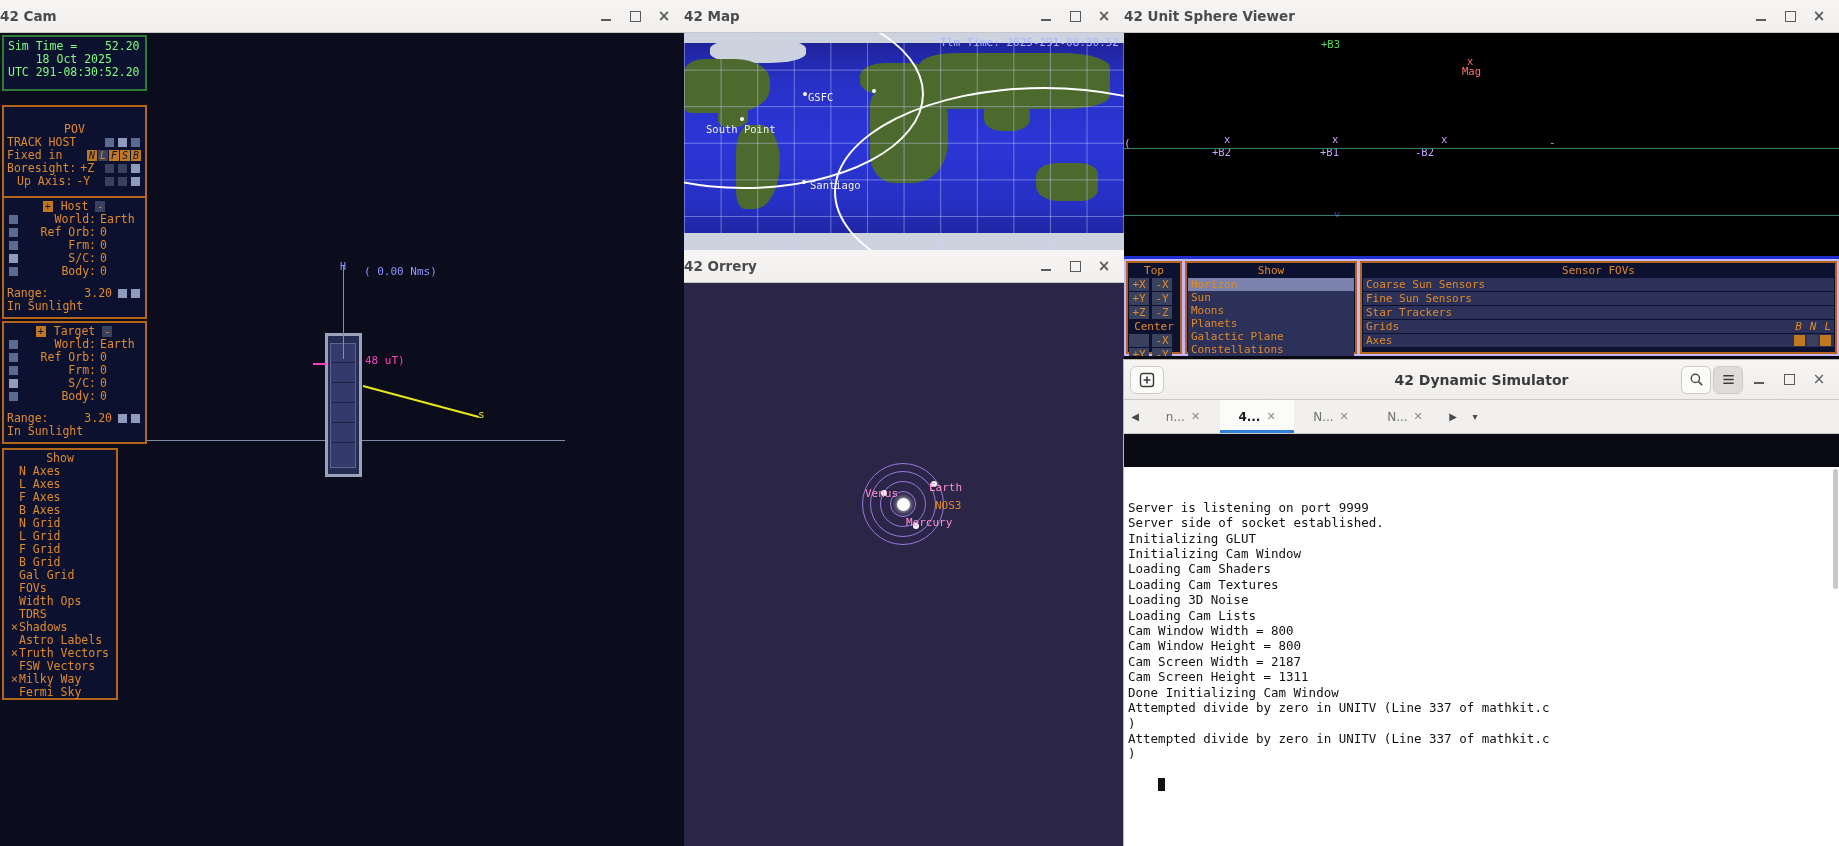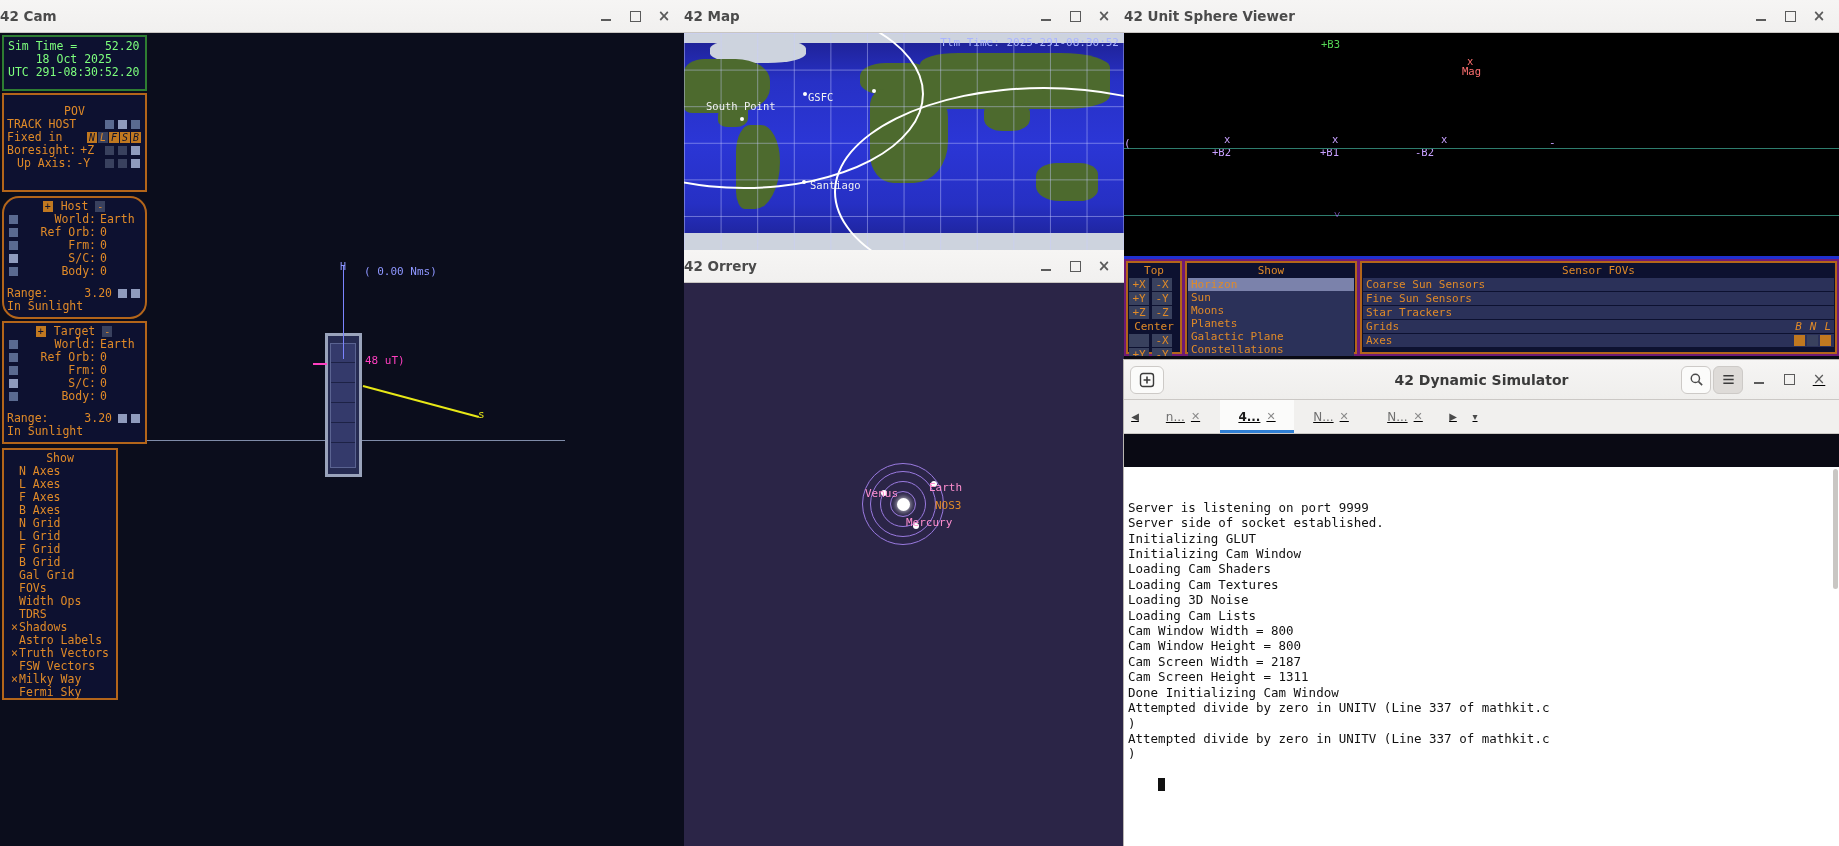--- a/index.html
+++ b/index.html
@@ -43,22 +43,22 @@
   .sw.lit { background:#8f9bbd; }
   .lbtn { width:10px; height:11px; display:inline-flex; align-items:center;
     justify-content:center; font-size:10px; background:#39415e; color:#e08a28;
     margin-right:1px; }
   .lbtn.on { background:#c07820; color:#10142e; }
 
   #simtime { left:2px; top:2px; width:145px; height:56px;
     border-color:#2e7d32; color:#7dff7d; padding:3px 4px; }
   #simtime div { white-space:pre; }
 
-  #pov { left:2px; top:60px; width:145px; height:99px; padding:10px 3px; }
-  #povhost { left:2px; top:163px; width:145px; height:123px; padding:2px 3px;border-radius:17px; }
+  #pov { left:2px; top:72px; width:145px; height:99px; padding:16px 3px; }
+  #povhost { left:2px; top:163px; width:145px; height:123px; padding:2px 3px; }
   #povtgt  { left:2px; top:288px; width:145px; height:123px; padding:2px 3px; }
   #showp   { left:2px; top:415px; width:116px; height:252px; padding:2px 3px; }
   #showp .it { white-space:pre; padding-left:4px; }
   #showp .mk { display:inline-block; width:8px; color:#e08a28; }
 
   .cam-scene { position:absolute; inset:0; }
   .horizon { position:absolute; left:122px; top:407px; width:443px; height:1px;
     background:#7f8ba8; }
   .sc-body { position:absolute; left:325px; top:300px; width:37px; height:144px;
     background:#262b52; border:3px solid #9aa3bb; }
@@ -113,38 +113,38 @@
 
   
   #usv { left:1124px; top:0; width:715px; height:356px; }
   #usv .body { position:absolute; top:33px; left:0; right:0; bottom:0;
     background:#000; overflow:hidden; }
   .sphfield { position:absolute; left:0; top:0; right:0; height:183px;
     background:#000; border-bottom:1px solid #2e7d6e; }
   .sphlbl { position:absolute; font-size:10.5px; font-family:"DejaVu Sans Mono", monospace;
     white-space:pre; text-align:center; }
   .usvbar { position:absolute; left:0; right:0; bottom:0; height:100px;
-    background:#701a75; border-top:3px solid #2030d0; display:flex; gap:3px;
+    background:#c4b5fd; border-top:3px solid #2030d0; display:flex; gap:3px;
     padding:2px; }
   .usvcol { border:2px solid #b3651a; background:#0d1130; padding:1px;
     display:flex; flex-direction:column; gap:1px; }
   .usvcol .ch { text-align:center; color:#e08a28; font-size:11px; line-height:13px; }
   .opt { background:#2b3159; color:#e08a28; font-size:11px; line-height:13px;
     padding:0 3px; white-space:pre; }
   .opt.sel { background:#7b82ab; }
   .xybtn { display:flex; gap:3px; }
   .xybtn span { background:#39415e; color:#e08a28; font-size:11px; line-height:13px;
     padding:0 2px; min-width:20px; text-align:center; }
   .tri { display:flex; gap:2px; align-items:center; }
   .tri .t { width:11px; height:11px; background:#c07820; }
   .tri .t.o { background:#39415e; }
 
   
   #term { left:1124px; top:360px; width:715px; height:486px;
-    box-shadow:0 0 0 1px #b9b6b2;text-decoration:underline; }
+    box-shadow:0 0 0 1px #b9b6b2; }
   #term .tb { height:40px; background:linear-gradient(#f6f5f4,#efeeec);
     border-bottom:1px solid #cbc8c5; display:flex; align-items:center;
     padding:0 6px; font-family:"DejaVu Sans", sans-serif; position:relative; }
   .newtab { width:34px; height:28px; border:1px solid #cdcac7; border-radius:6px;
     background:#fbfbfa; display:flex; align-items:center; justify-content:center; }
   #term .ttitle { position:absolute; left:0; right:0; text-align:center;
     font-weight:bold; font-size:14px; color:#3b3b3b; pointer-events:none; }
   #term .tbr { margin-left:auto; display:flex; align-items:center; gap:2px;
     z-index:2; }
   .ricon { width:30px; height:28px; border:1px solid #cdcac7; border-radius:6px;
@@ -382,21 +382,21 @@
     <div class="land" style="left:236px;top:20px;width:190px;height:56px;border-radius:20% 26% 24% 14%"></div>
     <div class="land" style="left:300px;top:68px;width:46px;height:30px;border-radius:36% 40% 40% 40%"></div>
     <div class="land" style="left:352px;top:130px;width:62px;height:38px;border-radius:34% 30% 30% 38%"></div>
     <div class="mapgrid"></div>
     <div class="orbit" style="left:-120px;top:-34px;width:360px;height:190px"></div>
     <div class="orbit" style="left:150px;top:54px;width:420px;height:210px"></div>
     <div class="gsdot" style="left:188px;top:56px"></div>
     <div class="gsdot" style="left:119px;top:59px"></div>
     <div class="gs" style="left:124px;top:58px">GSFC</div>
     <div class="gsdot" style="left:56px;top:84px"></div>
-    <div class="gs" style="left:22px;top:67px">South Point</div>
+    <div class="gs" style="left:22px;top:90px">South Point</div>
     <div class="gsdot" style="left:118px;top:147px"></div>
     <div class="gs" style="left:126px;top:146px">Santiago</div>
     <div id="tlm">Tlm Time: 2025-291-08:30:52</div>
   </div>
 </div>
 
 <div class="win" id="orrery">
   <div class="titlebar">
     <span>42 Orrery</span>
     <div class="btns">

